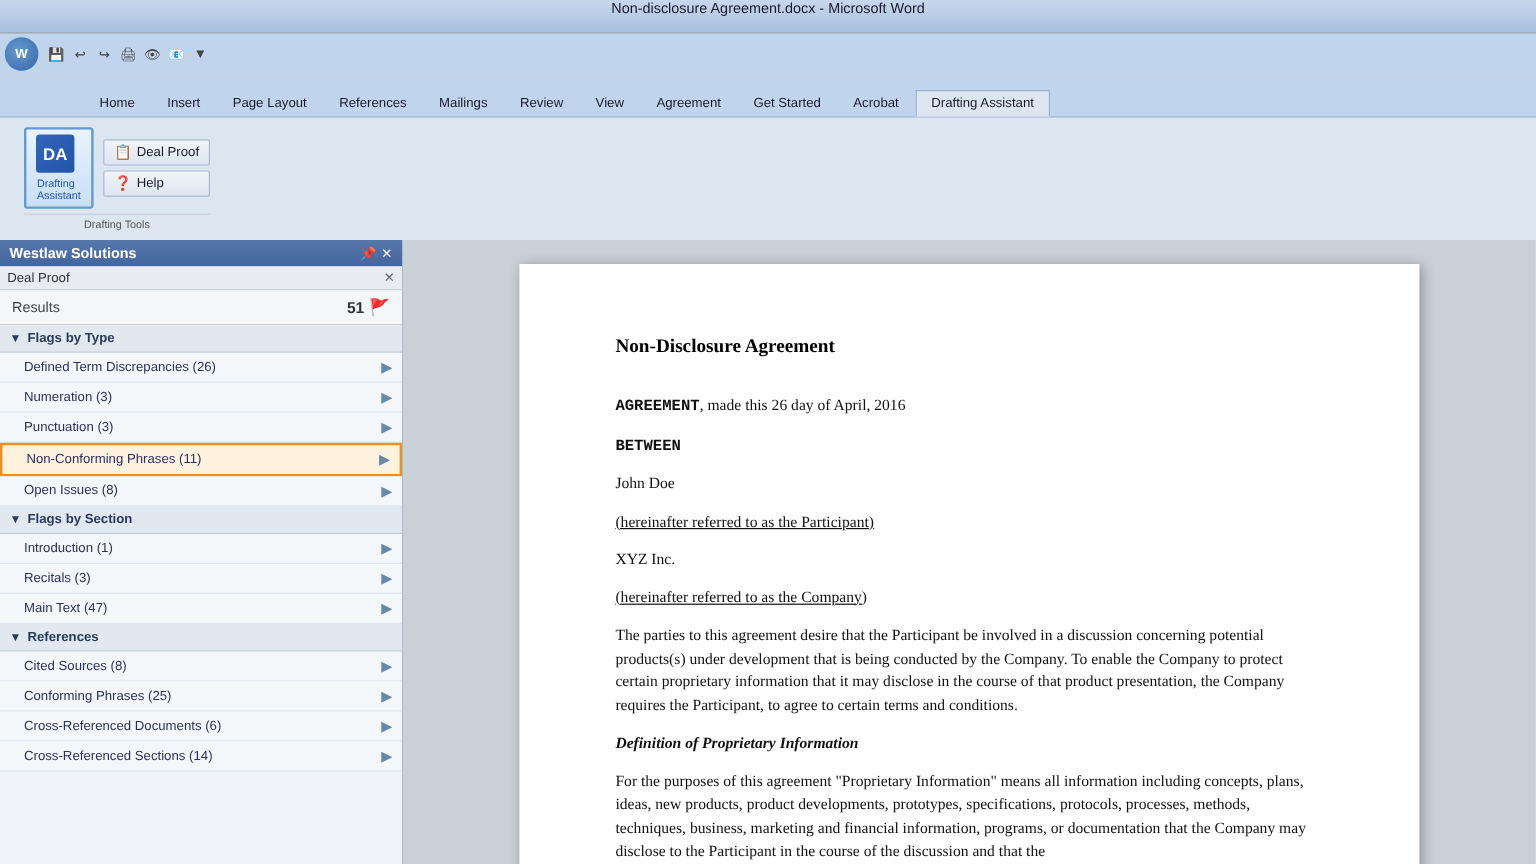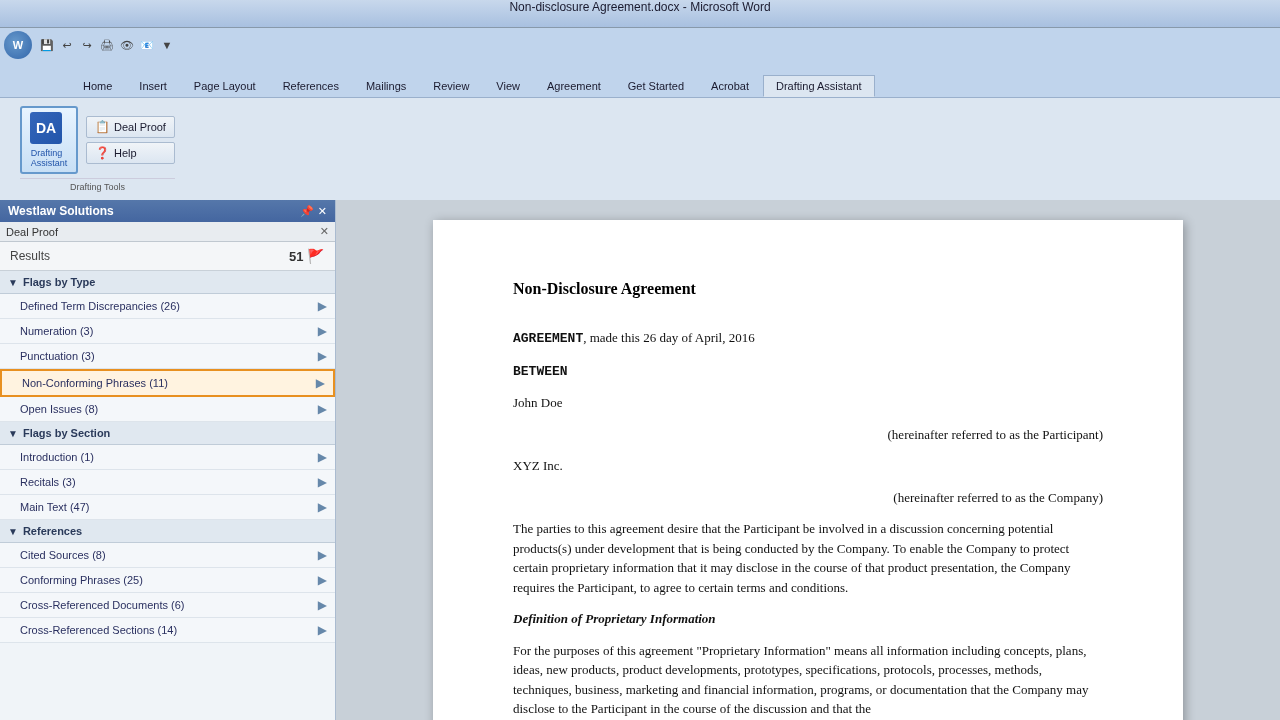--- a/index.html
+++ b/index.html
@@ -251,22 +251,23 @@
     .doc-body p {
       margin-bottom: 12px;
     }
 
     .doc-bold {
       font-weight: bold;
       font-family: Liberation Mono, monospace;
     }
 
     .doc-indent {
-      text-align: right;
+      text-align: left;
       margin: 8px 0;
+      text-decoration: underline;
     }
 
     .doc-section-title {
       font-weight: bold;
       font-style: italic;
       margin-bottom: 8px;
     }
 
     
     .panel-content::-webkit-scrollbar { width: 8px; }

